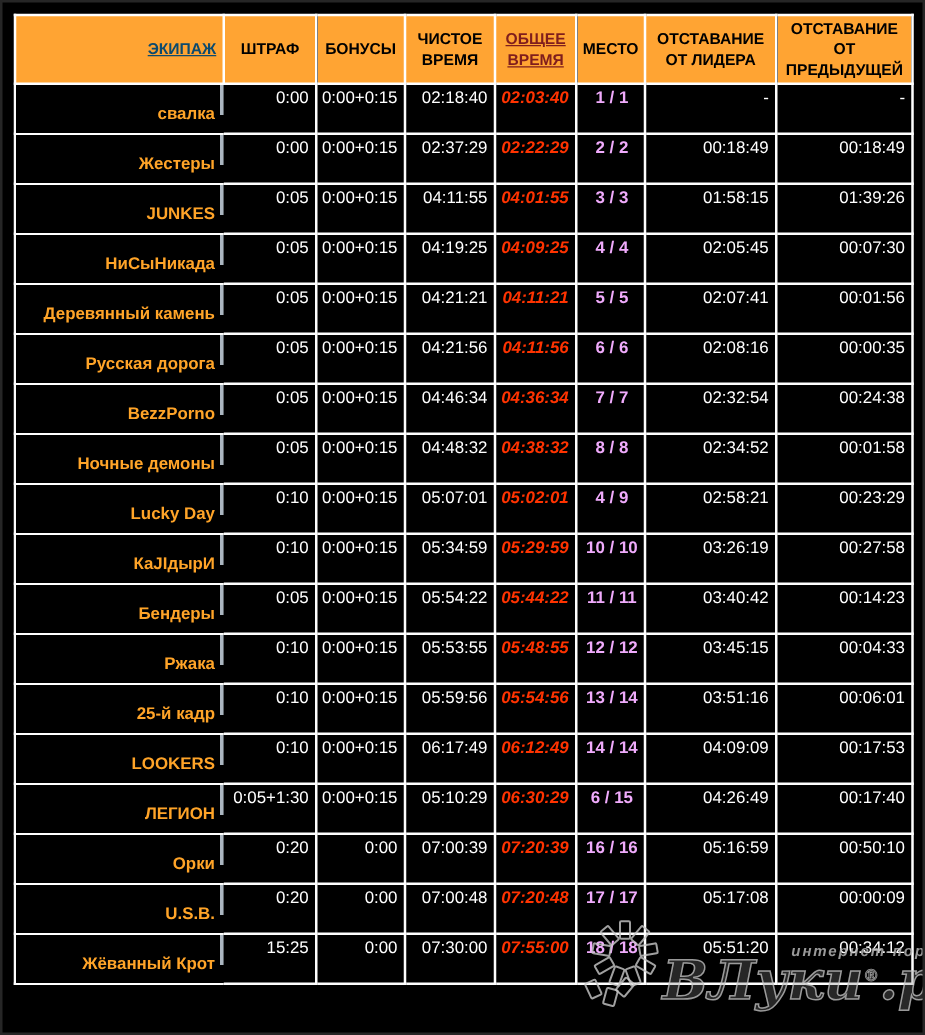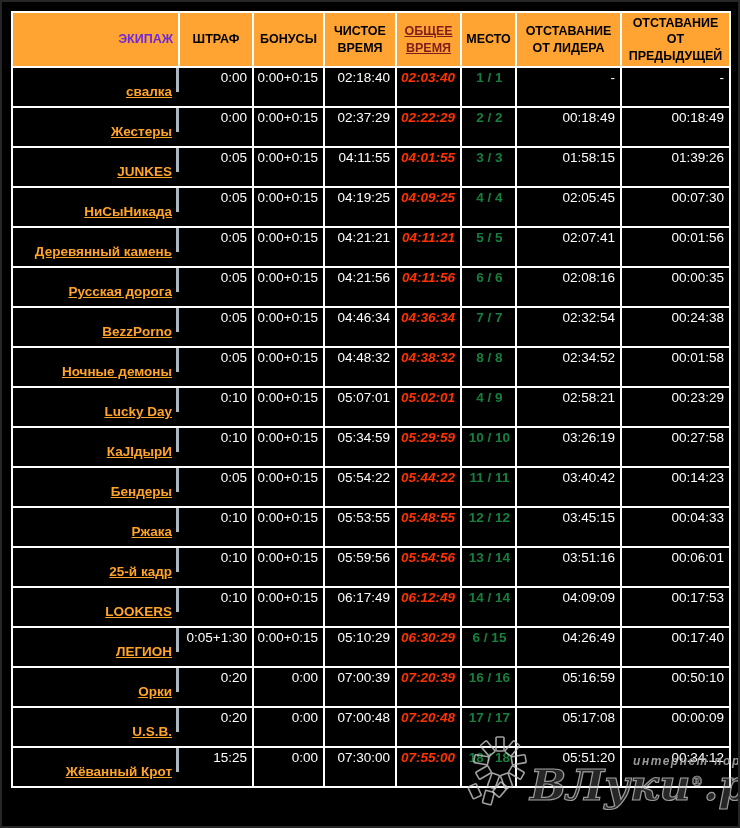--- a/index.html
+++ b/index.html
@@ -43,21 +43,22 @@
     font-size: 12.5px;
     font-weight: bold;
     height: 55px;
     vertical-align: middle;
     text-align: center;
     padding: 2px 2px;
     line-height: 1.3;
   }
   thead th.team-h { text-align: right; padding-right: 5px; }
   thead th.team-h a {
-    color: #6d28d9;
+    color: #0c4a6e;
+    text-decoration: underline;
     cursor: pointer;
   }
   thead th.total-h a {
     color: #7f1d1d;
     text-decoration: underline;
     cursor: pointer;
   }
   tbody td {
     height: 40px;
     background: #000;
@@ -69,21 +70,21 @@
     vertical-align: top;
     padding: 2px 5px 0 0;
     white-space: nowrap;
   }
   tbody td.total {
     color: #ff3300;
     font-weight: bold;
     font-style: italic;
   }
   tbody td.place {
-    color: #15803d;
+    color: #f0abfc;
     font-weight: bold;
     text-align: center;
     vertical-align: top;
     padding: 2px 0 0 2px;
     font-size: 13.5px;
     white-space: nowrap;
   }
   tbody td.team {
     text-align: right;
     vertical-align: bottom;
@@ -97,21 +98,20 @@
     position: absolute;
     top: 0; right: 0;
     width: 3px; height: 64%;
     background: #c9d6e2;
     opacity: .85;
   }
   tbody td.team a {
     color: #ffa428;
     font-weight: bold;
     font-size: 13.5px;
-    text-decoration: underline;
     cursor: pointer;
     white-space: nowrap;
   }
 
   .watermark {
     position: absolute;
     left: 466px; top: 733px;
     display: flex;
     align-items: flex-end;
     z-index: 5;

